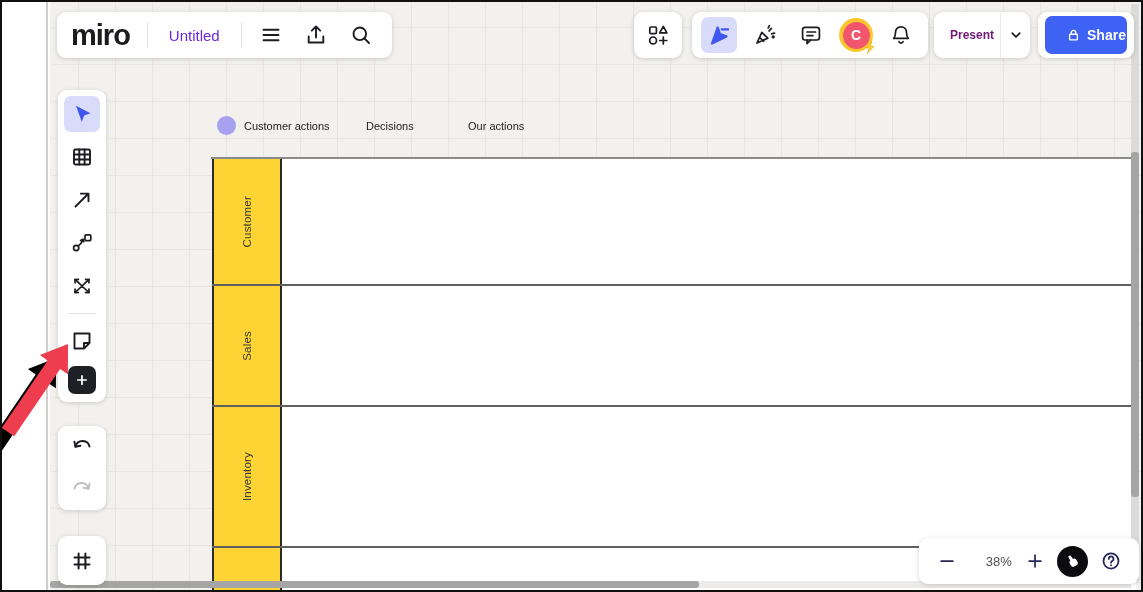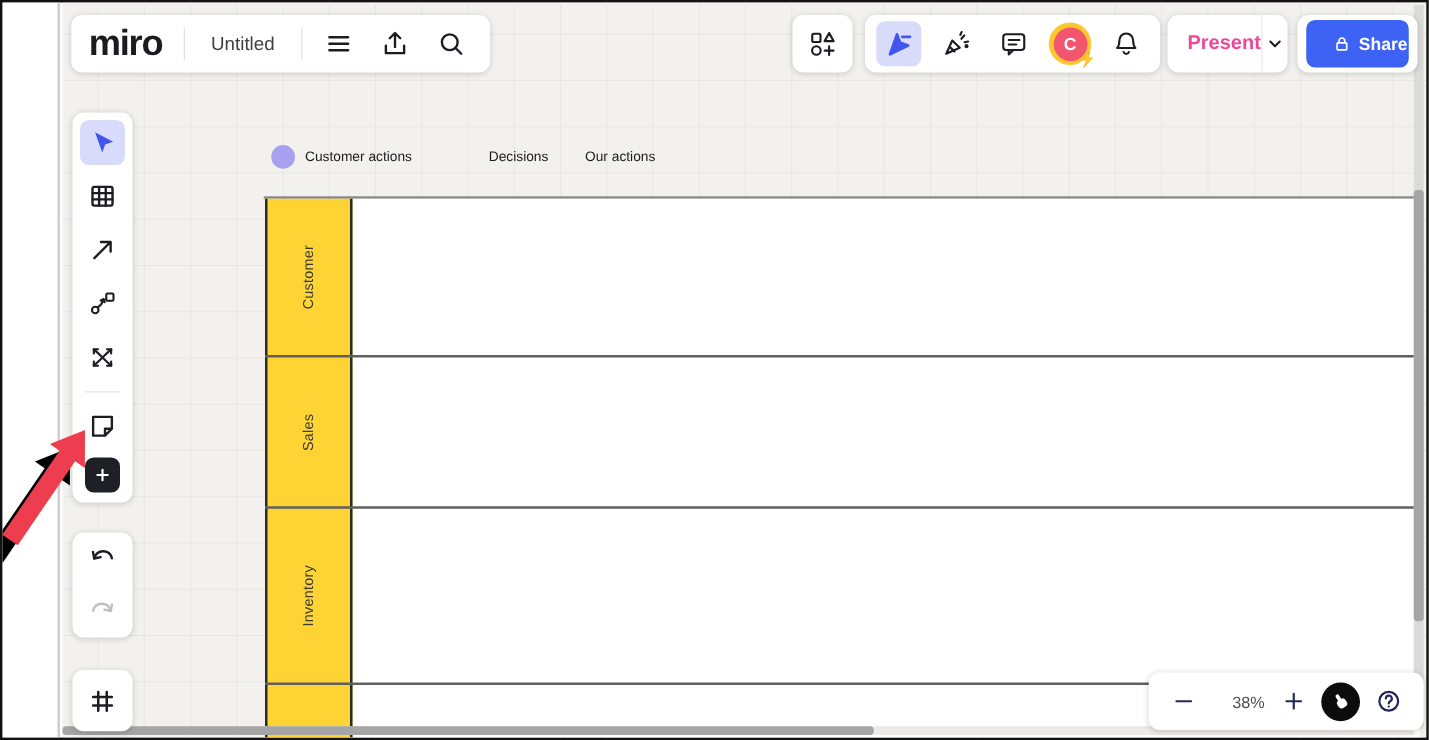--- a/index.html
+++ b/index.html
@@ -15,31 +15,31 @@
     background-size:37px 37px; background-position:-9px -12px; }
   #left-strip { position:absolute; left:0; top:0; width:46px; bottom:0; background:#fff; border-right:2px solid #cfcecb; z-index:2; }
 
   
   .card { position:absolute; background:#fff; border-radius:9px; box-shadow:0 1px 5px rgba(0,0,0,.16); display:flex; align-items:center; z-index:5; }
 
   
   #bar-left { left:55px; top:10px; height:46px; width:335px; padding:0 14px; gap:13px; }
   .logo { font-size:29px; font-weight:800; letter-spacing:-1px; color:#1b1b20; padding-right:4px; }
   .vdiv { width:1px; height:26px; background:#e2e2e2; }
-  .board-title { color:#404040; font-size:15px; padding:0 8px; white-space:nowrap; }
+  .board-title { color:#6d28d9; font-size:15px; padding:0 8px; white-space:nowrap; }
   .icon-btn { width:32px; height:32px; display:flex; align-items:center; justify-content:center; border-radius:6px; cursor:pointer; }
   svg.ic { width:24px; height:24px; stroke:#1c1c22; fill:none; stroke-width:1.9; stroke-linecap:round; stroke-linejoin:round; }
 
   
   #bar-apps { left:632px; top:10px; width:48px; height:46px; justify-content:center; }
   #bar-collab { left:690px; top:10px; width:236px; height:46px; justify-content:space-around; padding:0 4px; }
   .tool-tile { width:36px; height:36px; border-radius:7px; display:flex; align-items:center; justify-content:center; cursor:pointer; }
   .tool-tile.selected { background:#d8dbfa; }
   #bar-present { left:932px; top:10px; width:96px; height:46px; padding:0 0 0 16px; justify-content:space-between; }
-  .present-label { font-size:16px; font-weight:600; color:#ec4899; }
+  .present-label { font-size:12px; font-weight:600; color:#701a75; }
   .present-chevron { width:30px; height:46px; display:flex; align-items:center; justify-content:center; border-left:1px solid #ececec; cursor:pointer; }
   #bar-share { left:1036px; top:10px; width:96px; height:46px; justify-content:center; }
   .share-btn { background:#3e62f4; color:#fff; font-size:14px; font-weight:700; border:none; border-radius:7px;
     width:82px; height:38px; display:flex; align-items:center; justify-content:center; gap:6px; cursor:pointer;padding-left:20px; }
 
   
   .avatar { position:relative; width:34px; height:34px; border-radius:50%; background:#fcc62e; display:flex; align-items:center; justify-content:center; cursor:pointer; }
   .avatar-inner { width:27px; height:27px; border-radius:50%; background:#f2566e; color:#fff; font-weight:700; font-size:14px; display:flex; align-items:center; justify-content:center; }
   .bolt { position:absolute; right:-3px; bottom:-3px; }
 
@@ -60,21 +60,21 @@
   #board-topline { left:209px; top:155px; width:925px; height:2px; background:#8a8a8a; }
   #board-body { left:280px; top:157px; width:854px; bottom:0; background:#fff; }
   #board-head-col { left:210px; top:157px; width:70px; bottom:0; background:#fdd434; border-left:2px solid #2a2a28; border-right:2px solid #2a2a28; }
   .lane-divider { left:210px; width:924px; height:2px; background:#606060; }
   .lane-label-box { left:210px; width:70px; display:flex; align-items:center; justify-content:center; }
   .lane-label { writing-mode:vertical-rl; transform:rotate(180deg); font-size:11.5px; color:#3a3a35; letter-spacing:.2px; }
 
   
   .legend-dot { position:absolute; left:215px; top:114px; width:19px; height:19px; border-radius:50%; background:#a7a1f0; z-index:3; }
   .legend-label { position:absolute; top:118px; font-size:11px; color:#1c1c1c; z-index:3; }
-  #legend-1 { left:242px; } #legend-2 { left:389px; } #legend-3 { left:466px; }
+  #legend-1 { left:242px; } #legend-2 { left:364px; } #legend-3 { left:466px; }
 
   
   .sb-track-v { position:absolute; right:2px; top:2px; bottom:9px; width:8px; background:#dbdbd9; z-index:4; }
   .sb-thumb-v { position:absolute; top:148px; left:0; width:8px; height:345px; background:#a5a5a5; border-radius:3px; }
   .sb-track-h { position:absolute; left:48px; right:10px; bottom:2px; height:7px; background:#ecebe9; z-index:4; }
   .sb-thumb-h { position:absolute; left:0; top:0; height:7px; width:649px; background:#a5a5a5; border-radius:3px; }
 
   
   #annotation-arrow { position:absolute; left:-4px; top:330px; z-index:9; overflow:visible; pointer-events:none; }
 </style>

